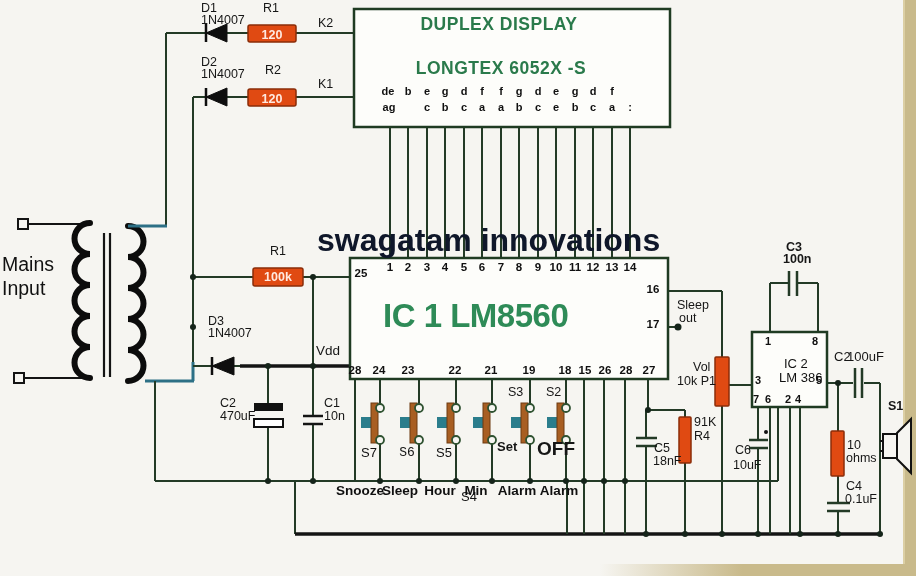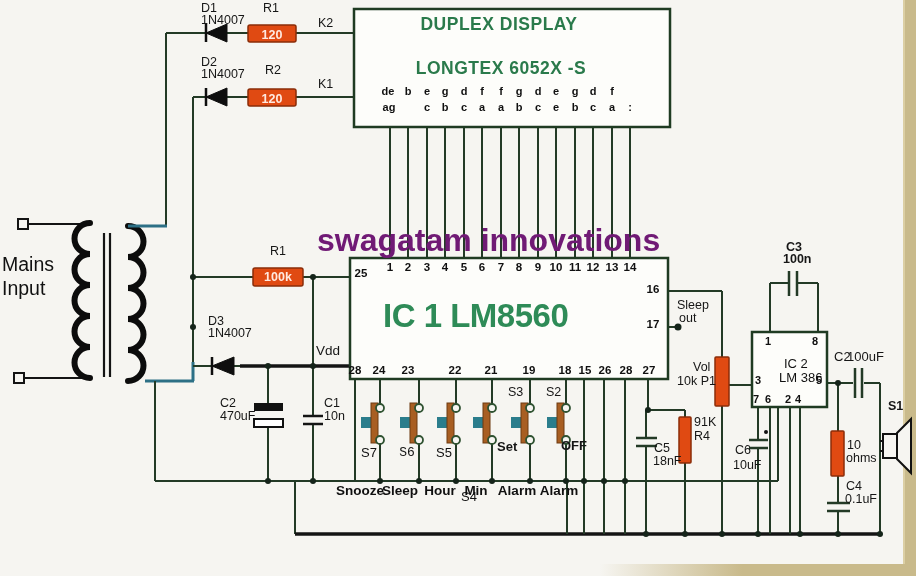--- a/index.html
+++ b/index.html
@@ -14,21 +14,21 @@
   .pin,.seg,.fn,.swref{position:absolute;transform:translateX(-50%);line-height:1;white-space:nowrap;color:#101010;}
   .pin{font-size:11.5px;font-weight:bold;}
   .seg{font-size:11px;font-weight:bold;}
   .fn{font-size:13.5px;font-weight:bold;}
   .swref{font-size:13px;}
   .green-title{position:absolute;transform:translateX(-50%);color:#2a7a4b;font-weight:bold;
                font-size:17.5px;white-space:nowrap;letter-spacing:.5px;}
   .ic1-title{position:absolute;color:#2e8b57;font-weight:bold;font-size:33px;
              white-space:nowrap;letter-spacing:-.5px;}
   .ic2-title{position:absolute;font-size:13px;color:#111;white-space:nowrap;line-height:1;}
-  .watermark{position:absolute;color:#701a75;font-weight:bold;font-size:32px;
+  .watermark{position:absolute;color:#0f172a;font-weight:bold;font-size:32px;
              white-space:nowrap;z-index:30;line-height:1;}
   .edge-stripe{position:absolute;right:0;top:0;width:11px;height:576px;
                background:#c9ba8b;border-left:2px solid #dccfa4;}
   .corner-band{position:absolute;left:600px;top:564px;width:316px;height:12px;
                background:linear-gradient(90deg, rgba(201,186,139,0), #c9ba8b 45%);}
   .txt-layer div{z-index:20;}
 </style>
 </head>
 <body>
 
@@ -371,21 +371,21 @@
 
     <div>
         <span class="swref" style="left: 369px; top: 446px;">S7</span>
         <span class="swref" style="left: 407px; top: 446px; font-family: Liberation Mono, monospace;">S6</span>
         <span class="swref" style="left: 444px; top: 446px;">S5</span>
         <span class="swref" style="left: 469px; top: 446px; margin-top: 44px;">S4</span>
       </div>
     <div class="lbl" style="left:508px;top:386px">S3</div>
     <div class="lbl" style="left:546px;top:386px">S2</div>
     <div class="lbl b" style="left:497px;top:440px;font-size:13px">Set</div>
-    <div class="lbl b" style="left:561px;top:439px;font-size:13px">OFF</div>
+    <div class="lbl b" style="left:537px;top:439px;font-size:19px">OFF</div>
     <div>
         <span class="fn" style="left: 360px; top: 484px;">Snooze</span>
         <span class="fn" style="left: 400px; top: 484px;">Sleep</span>
         <span class="fn" style="left: 440px; top: 484px;">Hour</span>
         <span class="fn" style="left: 476px; top: 484px;">Min</span>
         <span class="fn" style="left: 517px; top: 484px;">Alarm</span>
         <span class="fn" style="left: 559px; top: 484px;">Alarm</span>
       </div>
 
     <div class="lbl" style="left:654px;top:442px">C5</div>

